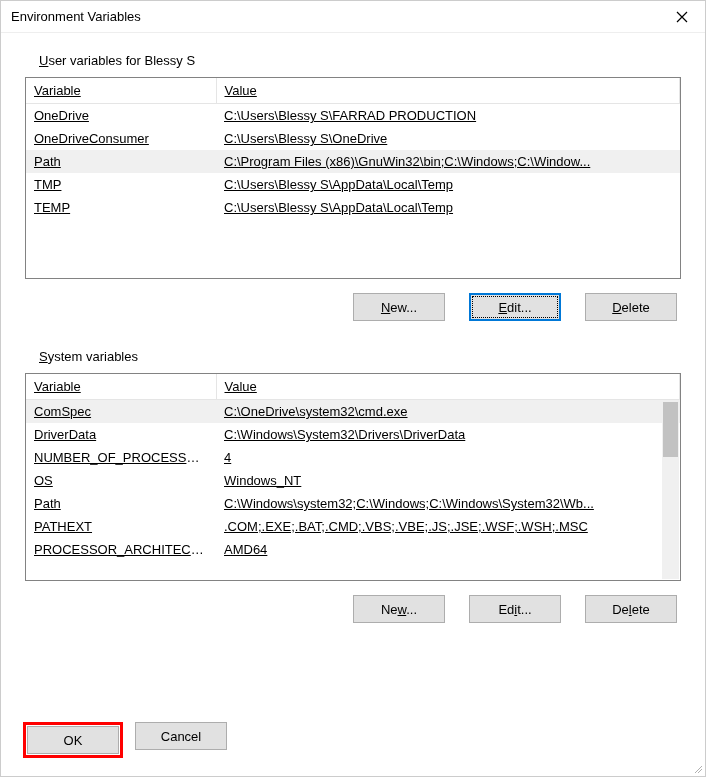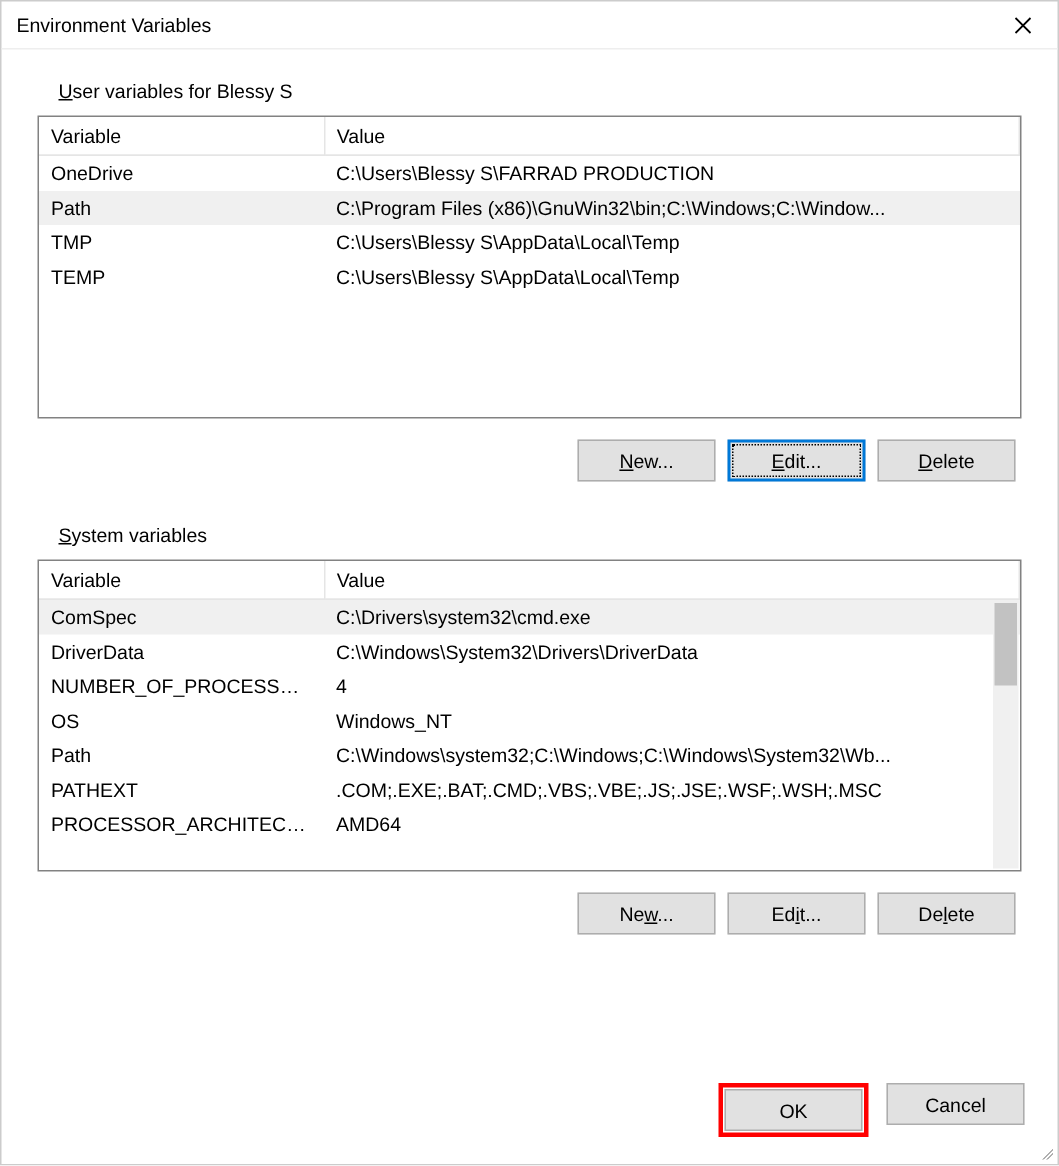--- a/index.html
+++ b/index.html
@@ -54,20 +54,21 @@
   left: 18px;
   background: #fff;
   padding: 0 2px;
   font-size: 13px;
 }
 .group-label .u { text-decoration: underline; }
 .table-wrap {
   border: 1px solid #828282;
   background: #fff;
   position: relative;
+  text-decoration: underline;
 }
 .table-scroll {
   overflow: hidden;
 }
 .table {
   width: 100%;
   border-collapse: collapse;
   table-layout: fixed;
 }
 .table th {
@@ -97,42 +98,42 @@
   position: absolute;
   left: 1px;
   right: 1px;
   top: 0;
   height: 55px;
   background: #c2c2c2;
 }
 .btnrow {
   display: flex;
   justify-content: flex-end;
-  gap: 8px;
+  gap: 24px;
   padding: 14px 4px 6px 4px;
 }
 .btn {
   min-width: 92px;
   height: 28px;
   background: #e1e1e1;
   border: 1px solid #adadad;
   font-family: inherit;
   font-size: 13px;
   cursor: pointer;
   padding: 0 12px;
 }
 .btn .u { text-decoration: underline; }
 .btn.focused {
   border: 2px solid #0078d7;
   outline: 1px dotted #000;
   outline-offset: -4px;
 }
 .footer {
   display: flex;
-  justify-content: flex-end;
+  justify-content: flex-start;
   gap: 12px;
   padding: 14px 22px 18px 22px;
 }
 .highlight-red {
   border: 3px solid #ff0000;
   padding: 1px;
   display: inline-block;
 }
 .grip {
   position: absolute;
@@ -181,20 +182,24 @@
             <thead>
               <tr>
                 <th>Variable</th>
                 <th>Value</th>
               </tr>
             </thead>
             <tbody id="user-tbody">
                 <tr>
                   <td>OneDrive</td>
                   <td>C:\Users\Blessy S\FARRAD PRODUCTION</td>
+                </tr>
+                <tr>
+                  <td>OneDriveConsumer</td>
+                  <td>C:\Users\Blessy S\OneDrive</td>
                 </tr>
                 <tr class="sel">
                   <td>Path</td>
                   <td>C:\Program Files (x86)\GnuWin32\bin;C:\Windows;C:\Window...</td>
                 </tr>
                 <tr>
                   <td>TMP</td>
                   <td>C:\Users\Blessy S\AppData\Local\Temp</td>
                 </tr>
                 <tr>
@@ -225,21 +230,21 @@
               </colgroup>
             <thead>
               <tr>
                 <th>Variable</th>
                 <th>Value</th>
               </tr>
             </thead>
             <tbody id="sys-tbody">
                 <tr class="sel">
                   <td>ComSpec</td>
-                  <td>C:\Drivers\system32\cmd.exe</td>
+                  <td>C:\OneDrive\system32\cmd.exe</td>
                 </tr>
                 <tr>
                   <td>DriverData</td>
                   <td>C:\Windows\System32\Drivers\DriverData</td>
                 </tr>
                 <tr>
                   <td>NUMBER_OF_PROCESSORS</td>
                   <td>4</td>
                 </tr>
                 <tr>

